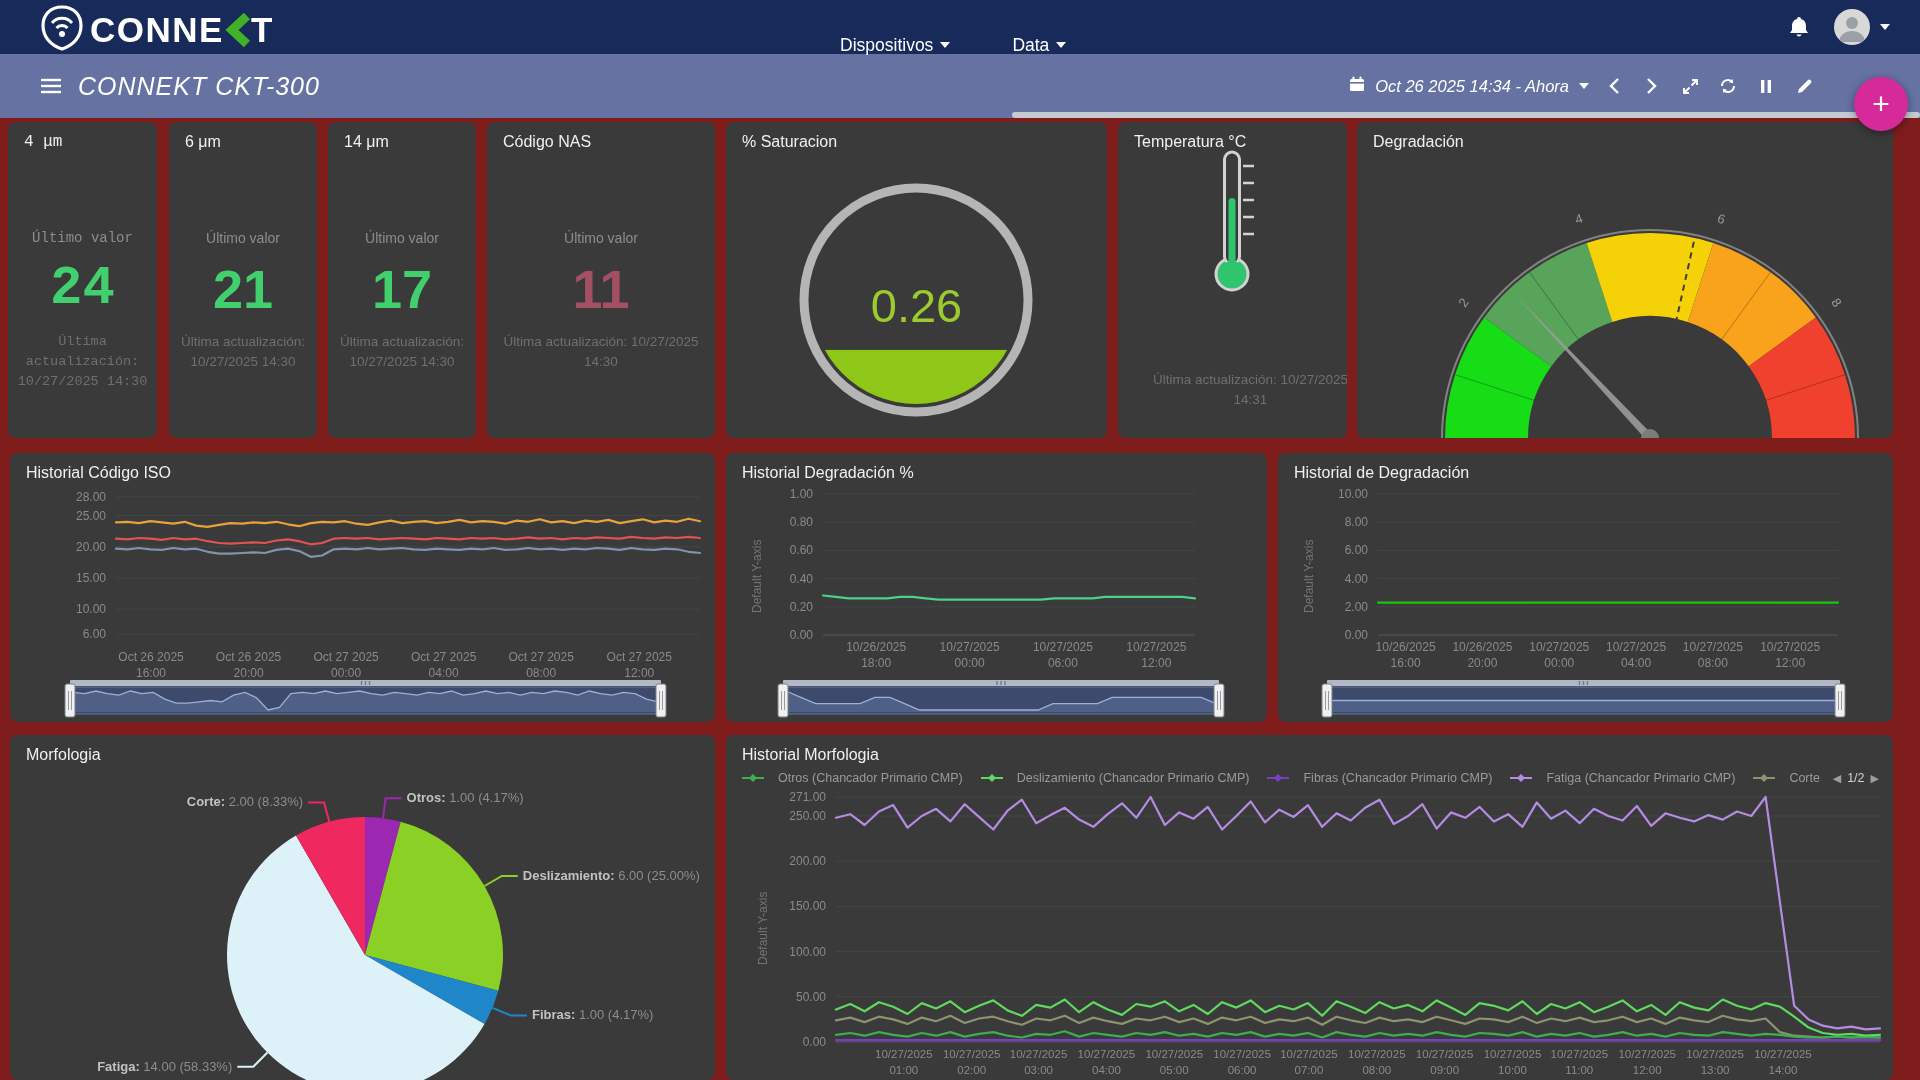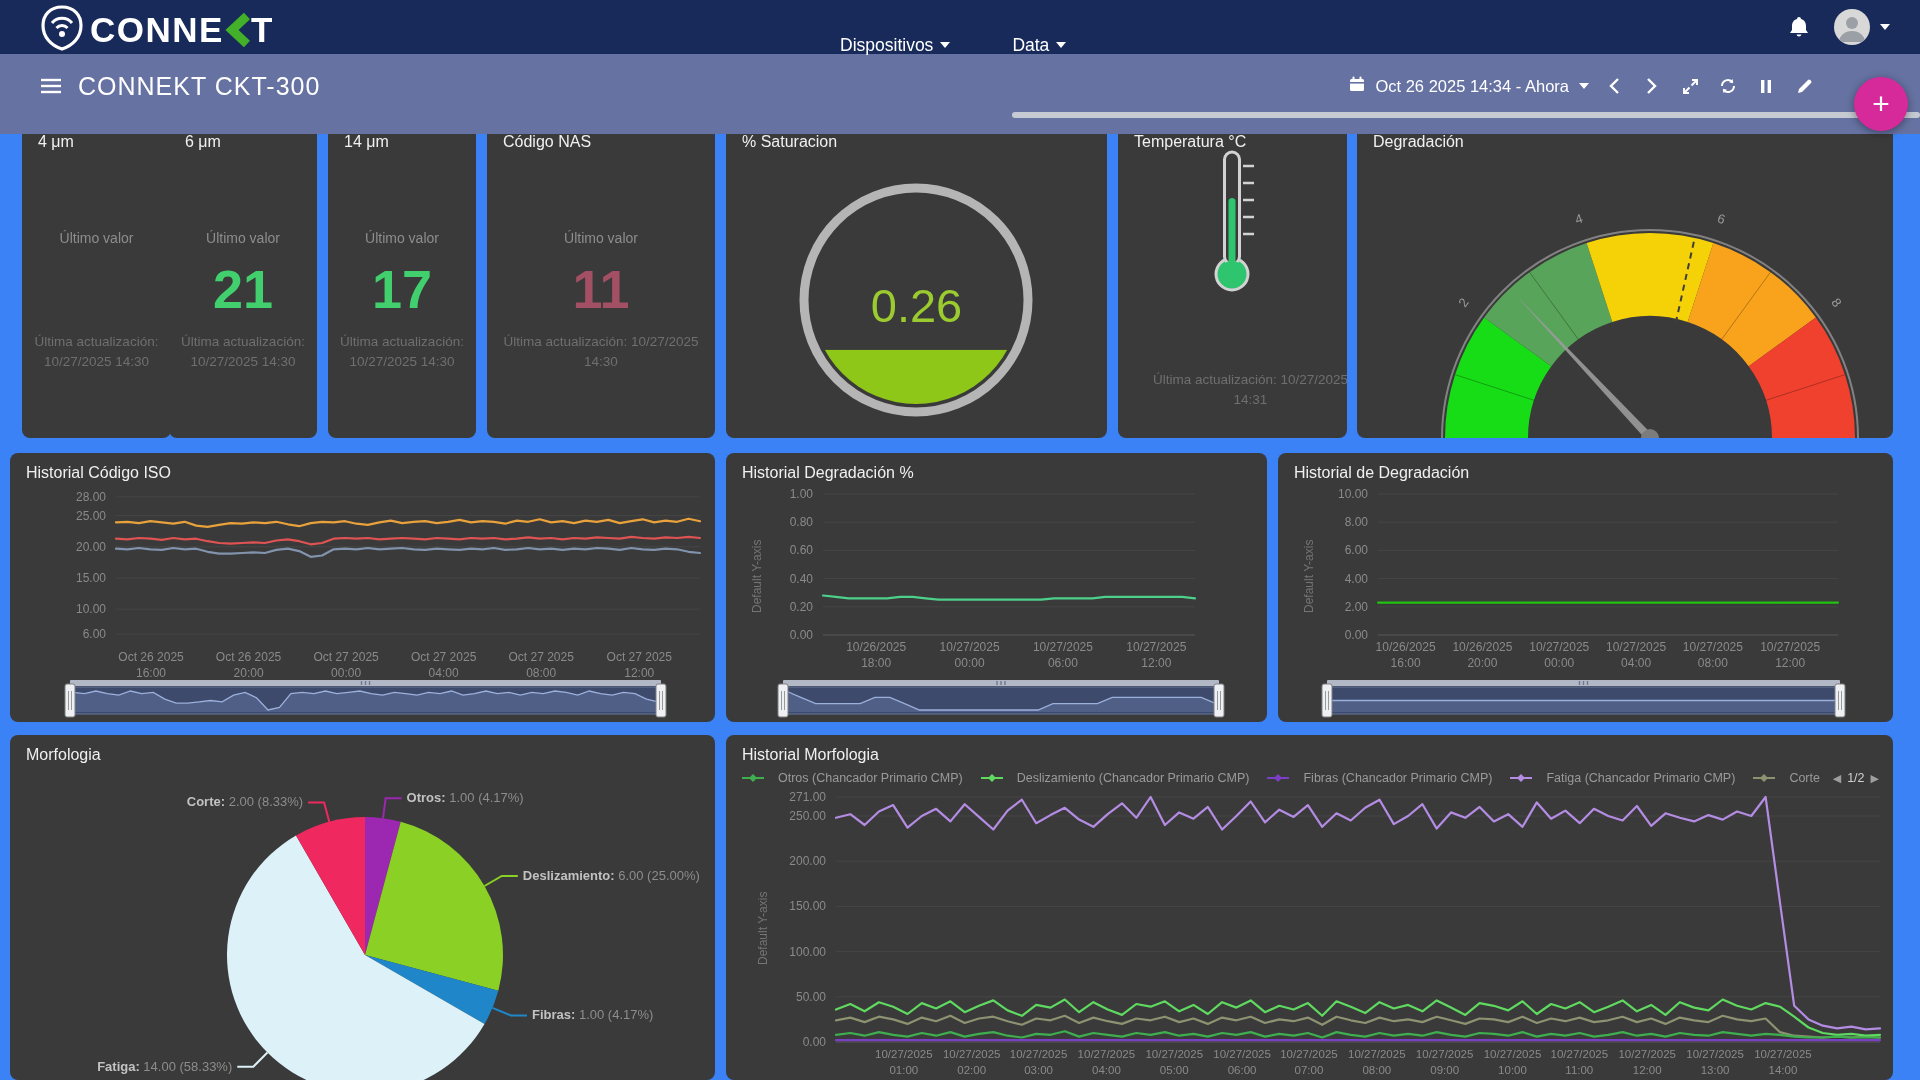--- a/index.html
+++ b/index.html
@@ -1,30 +1,30 @@
 <!DOCTYPE html>
 <html><head>
 <meta charset="utf-8">
 <style>
   html,body{margin:0;padding:0;background:#222;font-family:"Liberation Sans",sans-serif;}
-  #app{position:relative;width:1920px;height:1080px;background:#3b82f6;overflow:hidden;}
+  #app{position:relative;width:1920px;height:1080px;background:#7f1d1d;overflow:hidden;}
 
   
   .navbar{position:absolute;left:0;top:0;width:1920px;height:54px;background:#172a5a;z-index:30;}
   .brand{position:absolute;left:40px;top:5px;display:flex;align-items:center;gap:6px;}
   .brand-text{color:#fff;font-size:35px;font-weight:bold;letter-spacing:1.5px;display:flex;align-items:center;}
   .nav-menus{position:absolute;left:840px;top:0;height:54px;display:flex;align-items:center;gap:62px;}
   .nav-menu{color:#fff;font-size:17.5px;display:flex;align-items:center;gap:7px;cursor:pointer;margin-top:36px;}
   .caret{width:0;height:0;border-left:5px solid transparent;border-right:5px solid transparent;border-top:6px solid #fff;display:inline-block;}
   .nav-right{position:absolute;right:30px;top:0;height:54px;display:flex;align-items:center;gap:22px;}
   .avatar-wrap{display:flex;align-items:center;gap:10px;cursor:pointer;}
   .avatar{width:36px;height:36px;border-radius:50%;background:#d8d8d8;display:flex;align-items:center;justify-content:center;overflow:hidden;}
 
   
-  .toolbar{position:absolute;left:0;top:54px;width:1920px;height:80px;background:#6672a2;z-index:20;}
+  .toolbar{position:absolute;left:0;top:54px;width:1920px;height:64px;background:#6672a2;z-index:20;font-style:italic;}
   .tb-left{position:absolute;left:38px;top:0;height:64px;display:flex;align-items:center;gap:14px;}
   .tb-title{color:#fff;font-size:25px;letter-spacing:1px;}
   .tb-right{position:absolute;right:103px;top:0;height:64px;display:flex;align-items:center;gap:2px;}
   .tb-date{color:#fff;font-size:16.5px;display:flex;align-items:center;gap:10px;cursor:pointer;}
   .tb-icons{display:flex;align-items:center;gap:12px;margin-left:10px;}
   .tb-icon{width:26px;height:26px;display:flex;align-items:center;justify-content:center;cursor:pointer;}
   .top-strip{position:absolute;left:1012px;top:112px;width:908px;height:6px;background:#c6cad3;border-radius:3px;z-index:25;}
   .fab{position:absolute;left:1854px;top:77px;width:54px;height:54px;border-radius:50%;background:#d62a9b;color:#fff;
        font-size:30px;display:flex;align-items:center;justify-content:center;z-index:40;cursor:pointer;box-shadow:0 2px 8px rgba(0,0,0,.4);}
 
@@ -167,23 +167,24 @@
           <svg width="17" height="17" viewBox="0 0 17 17">
               <path d="M2 15 l1-4 L12 2 a1.6 1.6 0 0 1 2.3 0 l0.7 0.7 a1.6 1.6 0 0 1 0 2.3 L6 14 Z" fill="#fff"></path>
             </svg>
         </span>
       </div>
     </div>
   </div>
   <div class="top-strip"></div>
   <div class="fab">+</div>
 
-  <div class="card stat-card" style="left:22px;top:122px;width:149px;height:316px;">
+  <div class="card stat-card" style="left:8px;top:122px;width:149px;height:316px;font-family:Liberation Mono, monospace;">
     <div class="card-title">4 μm</div>
     <div class="stat-sub">Último valor</div>
+    <div class="stat-value" style="color: rgb(65, 208, 109);">24</div>
     <div class="stat-upd">Última actualización: 10/27/2025 14:30</div>
   </div>
   <div class="card stat-card" style="left:169px;top:122px;width:148px;height:316px;">
     <div class="card-title">6 μm</div>
     <div class="stat-sub">Último valor</div>
     <div class="stat-value" style="color: rgb(65, 208, 109);">21</div>
     <div class="stat-upd">Última actualización: 10/27/2025 14:30</div>
   </div>
   <div class="card stat-card" style="left:328px;top:122px;width:148px;height:316px;">
     <div class="card-title">14 μm</div>

